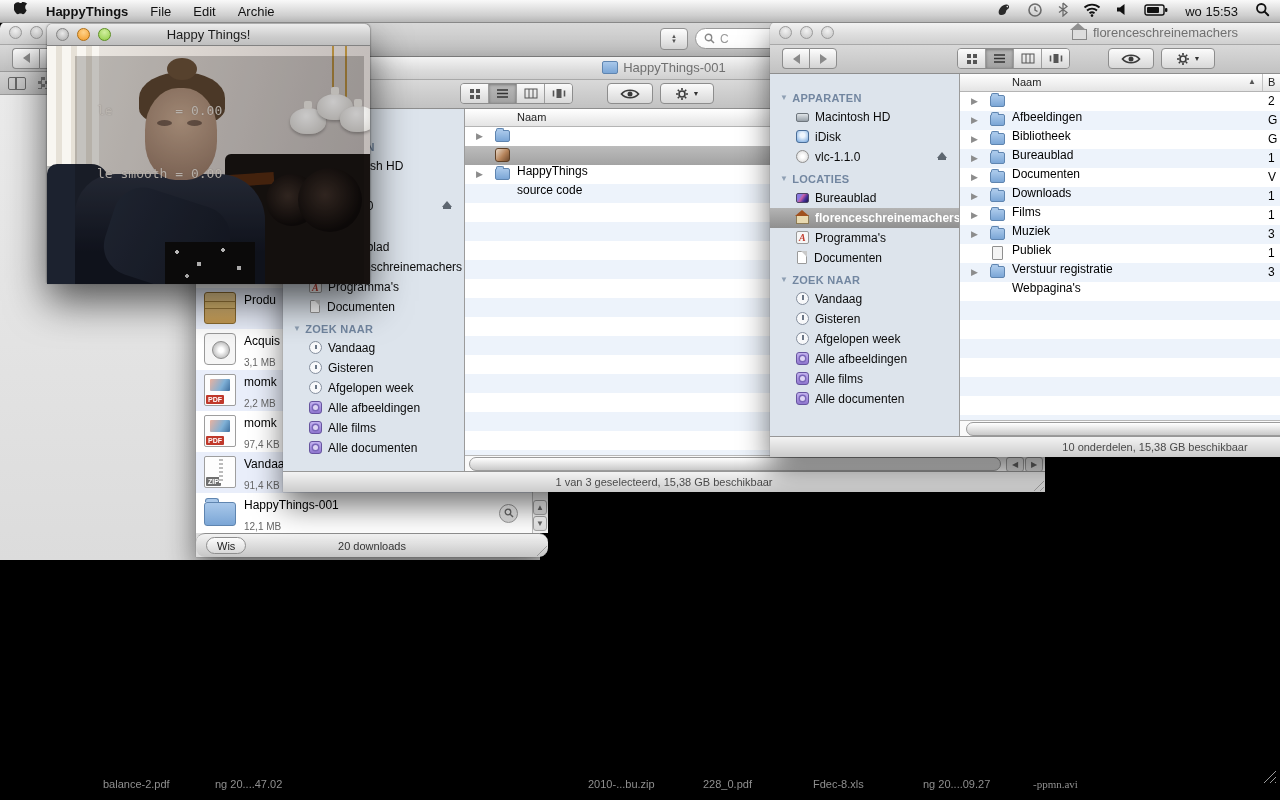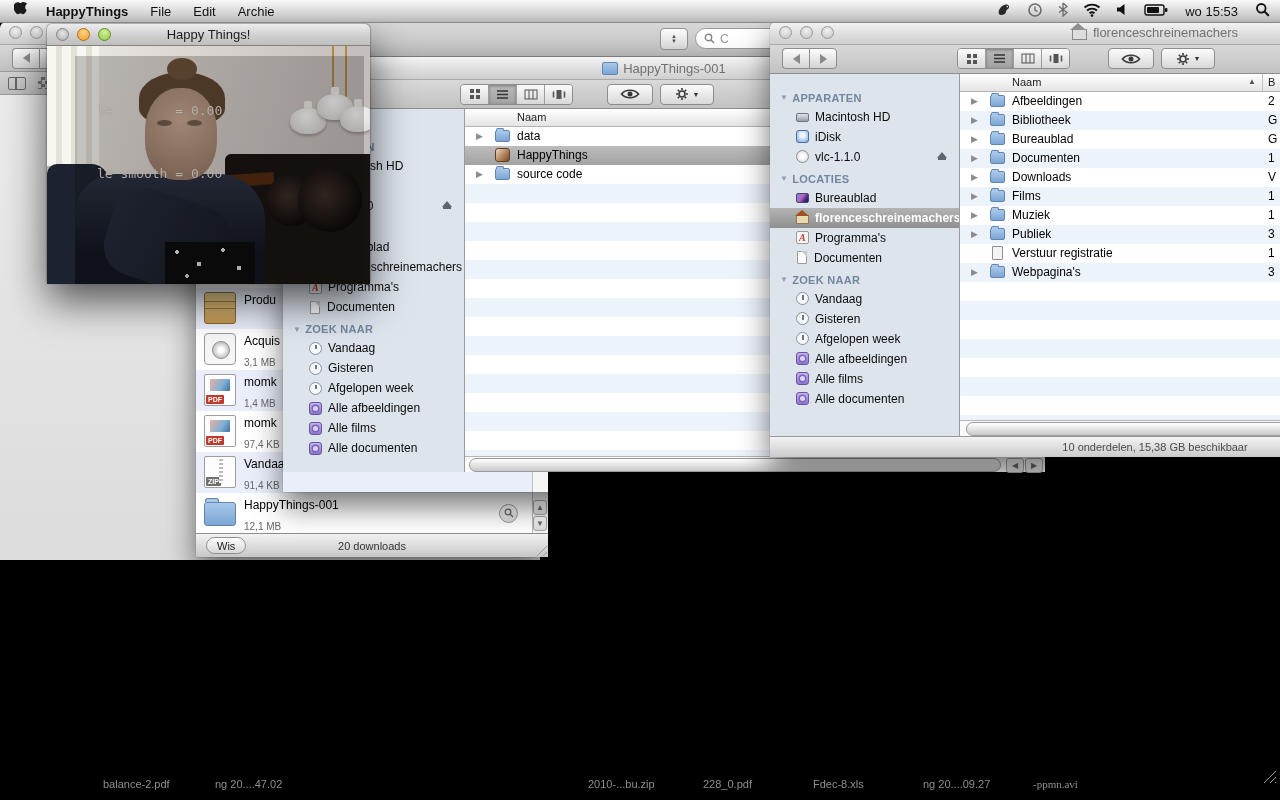--- a/index.html
+++ b/index.html
@@ -86,21 +86,21 @@
   .colheader{height:17px;background:linear-gradient(#ffffff,#e4e4e4);border-bottom:1px solid #b4b4b4;
     font-size:11px;color:#222;position:relative;flex:none;}
   .colheader .cname{position:absolute;left:52px;top:2px;}
   .colheader .sort{position:absolute;font-size:8px;color:#555;top:3px;}
   .colheader .cdiv{position:absolute;top:0;bottom:0;width:1px;background:#c2c2c2;}
   .listarea{flex:1;position:relative;
     background:repeating-linear-gradient(to bottom,#ffffff 0 19px,#edf3fb 19px 38px);}
   .lrow{height:19px;display:flex;align-items:center;position:relative;font-size:12px;color:#000;}
   .lrow .tri{position:absolute;left:11px;font-size:9px;color:#8c8c8c;top:4px;}
   .lrow .ri{position:absolute;left:30px;top:3px;width:15px;height:12px;box-sizing:border-box;}
-  .lrow .nm{position:absolute;left:52px;top:2px;white-space:nowrap;}
+  .lrow .nm{position:absolute;left:52px;top:18px;white-space:nowrap;}
   .lrow .dt{position:absolute;left:308px;top:2px;white-space:nowrap;color:#000;}
   .lrow.selected{background:linear-gradient(#bcbcbc,#a3a3a3);}
   .icon-folder .ri{background:linear-gradient(#a9c8ea,#7ba6d6);border:1px solid #5f85b0;border-radius:2px;}
   .icon-folder .ri::before{content:"";position:absolute;left:0;top:-3px;width:6px;height:2px;
     background:#a9c8ea;border:1px solid #5f85b0;border-bottom:none;border-radius:2px 2px 0 0;}
   .icon-app .ri{height:14px;top:2px;background:linear-gradient(130deg,#e8d9c8,#b5835a 55%,#6e4a2e);border:1px solid #5f4026;border-radius:3px;}
   .icon-doc .ri{width:11px;left:32px;height:14px;top:2px;background:#f4f4f4;border:1px solid #8f8f8f;border-radius:1px;}
 
   .hscroll{height:15px;background:#fafafa;border-top:1px solid #b7b7b7;position:relative;flex:none;}
   .hthumb{position:absolute;top:1px;height:12px;border:1px solid #9b9b9b;border-radius:7px;
@@ -153,21 +153,21 @@
   .icon-zip .dli::before{content:"ZIP";position:absolute;left:1px;bottom:1px;background:#6f6f6f;color:#fff;
     font:bold 7px/9px "Liberation Sans",sans-serif;padding:0 2px;border-radius:1px;}
   .icon-zip .dli::after{content:"";position:absolute;left:14px;top:2px;width:4px;height:24px;
     background:repeating-linear-gradient(to bottom,#bbb 0 2px,#fff 2px 4px);}
   #downloads-win .dlrow.icon-folder .dli{background:linear-gradient(#a9c8ea,#7ba6d6);border:1px solid #5f85b0;border-radius:3px;height:24px;top:9px;}
   #downloads-win .dlrow.icon-folder .dli::before{content:"";position:absolute;left:0;top:-5px;width:12px;height:3px;
     background:#a9c8ea;border:1px solid #5f85b0;border-bottom:none;border-radius:3px 3px 0 0;}
   #downloads-win .vscroll{position:absolute;right:0;top:0;bottom:0;width:15px;background:#f6f6f6;border-left:1px solid #bdbdbd;}
   #downloads-win .varrows{position:absolute;right:1px;bottom:2px;display:flex;flex-direction:column;gap:1px;}
   #downloads-win .dlbottom{height:23px;background:linear-gradient(#f3f3f3,#c6c6c6);border-top:1px solid #8e8e8e;
-    position:relative;display:flex;align-items:center;justify-content:center;font-size:11px;color:#333;}
+    position:relative;display:flex;align-items:center;justify-content:center;font-size:11px;color:#333;border-radius:9px;}
   #downloads-win .wis{position:absolute;left:10px;top:3px;height:15px;padding:0 10px;border:1px solid #8f8f8f;border-radius:9px;
     background:linear-gradient(#fdfdfd,#d8d8d8);font-size:11px;color:#222;display:flex;align-items:center;}
 
   
   #finder-front{left:283px;top:57px;width:762px;height:435px;z-index:4;display:flex;flex-direction:column;}
   #finder-front .fbody{height:363px;}
   #finder-front .sidebar{width:182px;padding-top:26px;}
   #finder-front .colheader .sort{right:34px;}
   #finder-front .hscroll .hthumb{left:4px;right:44px;}
 
@@ -351,21 +351,21 @@
 
     <div class="dlrow icon-package">
         <span class="dli"></span>
         <span class="nm">Produ</span>
         <span class="sz">3,1 MB</span>
 
       </div>
         <div class="dlrow icon-diskimage">
         <span class="dli"></span>
         <span class="nm">Acquis</span>
-        <span class="sz">1,4 MB</span>
+        <span class="sz">2,2 MB</span>
 
       </div>
         <div class="dlrow icon-pdf">
         <span class="dli"></span>
         <span class="nm">momk</span>
         <span class="sz">97,4 KB</span>
 
       </div>
         <div class="dlrow icon-pdf">
         <span class="dli"></span>
@@ -569,20 +569,24 @@
           </div>
       </div>
       <div class="hscroll">
         <span class="hthumb"></span>
         <span class="scrollarrows">
           <span class="sarrow">◀</span>
           <span class="sarrow">▶</span>
         </span>
       </div>
     </div>
+  </div>
+  <div class="statusbar">
+    <span>1 van 3 geselecteerd, 15,38 GB beschikbaar</span>
+    <span class="grip"></span>
   </div>
 </div>
 
 <div class="window" id="finder-home">
   <div class="titlebar">
     <span class="lights">
       <span class="light"></span>
       <span class="light"></span>
       <span class="light"></span>
     </span>

